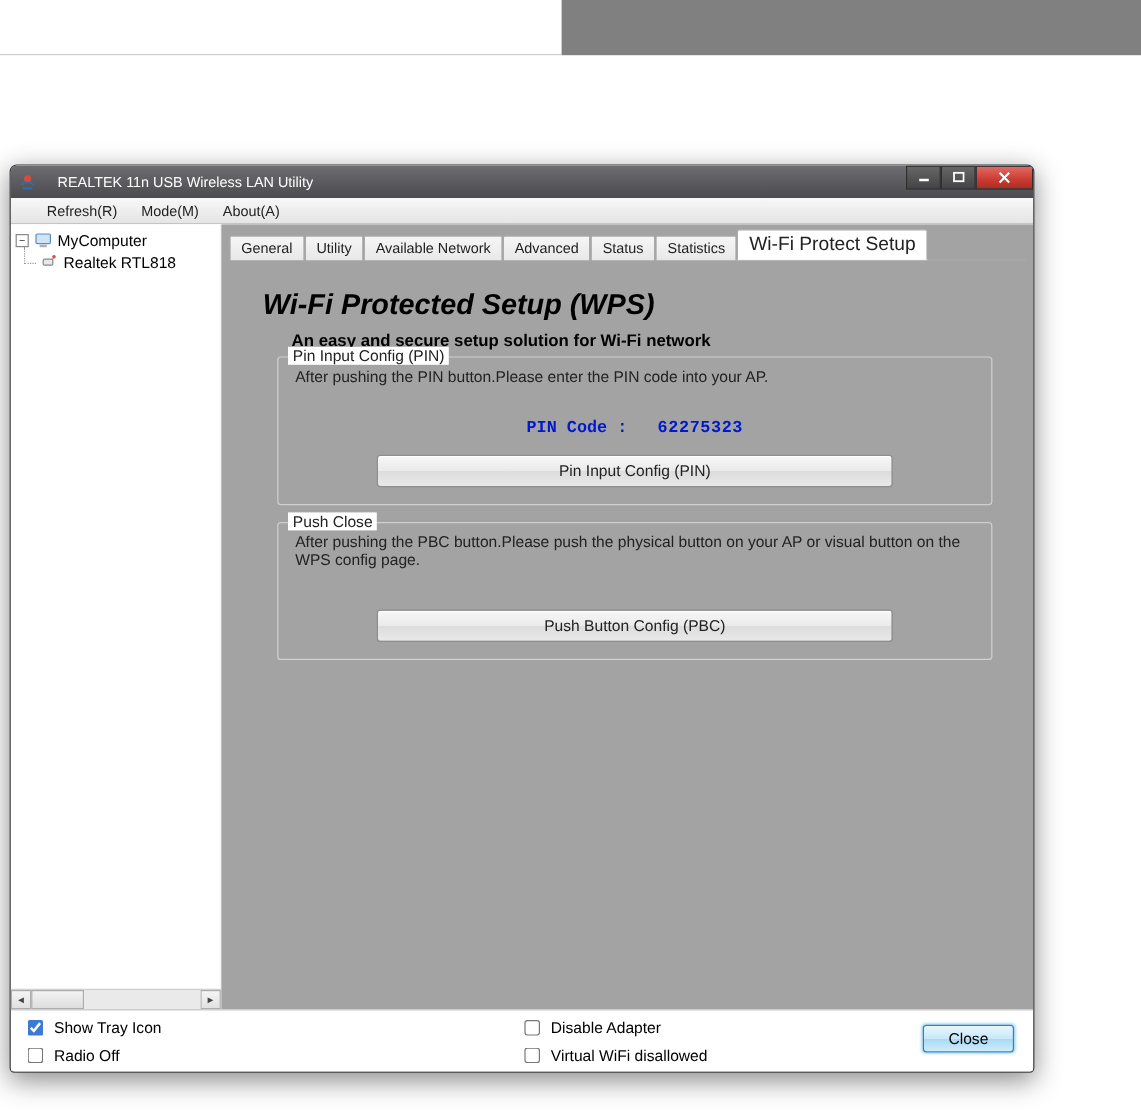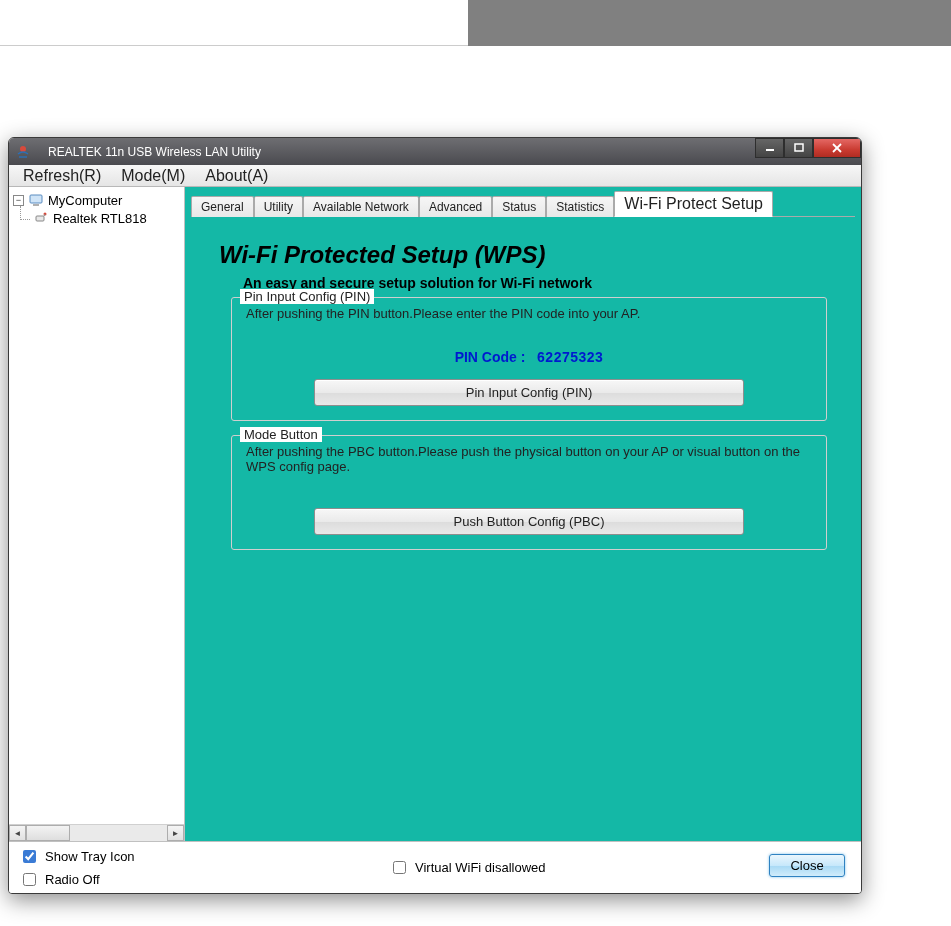--- a/index.html
+++ b/index.html
@@ -82,22 +82,22 @@
     background: linear-gradient(to bottom, #e46864 0%, #c93b31 60%, #b02c22 100%);
   }
   .win-btn svg { display: block; }
 
   .menubar {
     height: 22px;
     background: linear-gradient(to bottom, #f7f7f7 0%, #e5e5e5 100%);
     border-bottom: 1px solid #b8b8b8;
     display: flex;
     align-items: center;
-    padding-left: 4px;
-    font-size: 16px;
+    padding-left: 20px;
+    font-size: 12px;
     color: #222;
   }
   .menubar .menu-item {
     padding: 2px 10px;
     cursor: default;
   }
 
   .content-row {
     display: flex;
     height: 654px;
@@ -167,21 +167,21 @@
   .tree-hscroll .thumb {
     position: absolute; left: 0; top: 0;
     width: 44px; height: 16px;
     border: 1px solid #adadad;
     background: linear-gradient(to bottom,#f3f3f3,#dedede);
   }
 
   .main-panel {
     flex: 1;
     padding: 6px;
-    background: #14b8a6;
+    background: #a3a3a3;
     position: relative;
   }
   .tabstrip {
     display: flex;
     align-items: flex-end;
     border-bottom: 1px solid #aaa;
     height: 24px;
   }
   .tab {
     border: 1px solid #aaa;
@@ -233,20 +233,21 @@
   }
   .gb-text {
     font-size: 13px;
     color: #222;
     margin-bottom: 4px;
   }
   .pin-line {
     text-align: center;
     margin: 28px 0 14px 0;
     font-size: 14px;
+    font-family: Liberation Mono, monospace;
   }
   .pin-line .lbl { font-weight: bold; color: #0019cf; }
   .pin-line .val { font-weight: bold; color: #0019cf; letter-spacing: 0.5px;}
   .wide-btn {
     display: block;
     width: 430px;
     margin: 0 auto;
     padding: 5px 0;
     font-size: 13px;
     color: #222;
@@ -259,20 +260,21 @@
 
   .bottom-bar {
     height: 52px;
     border-top: 1px solid #c0c0c0;
     background: #ffffff;
     display: flex;
     align-items: center;
     position: relative;
     padding: 4px 10px;
     font-size: 13px;
+    gap: 44px;
   }
   .check-col { display: flex; flex-direction: column; gap: 4px; }
   .check-row { display: flex; align-items: center; gap: 6px; }
   .check-row input[type=checkbox] {
     width: 13px; height: 13px;
     accent-color: #3a7bd5;
   }
   .col1 { width: 370px; }
   .col2 { flex: 1; }
   .close-btn {
@@ -388,21 +390,21 @@
           <div class="gb-text">After pushing the PIN button.Please enter the PIN code into your AP.</div>
           <div class="pin-line">
             <span class="lbl">PIN Code :</span>
             &nbsp;
             <span class="val">62275323</span>
           </div>
           <div class="wide-btn">Pin Input Config (PIN)</div>
         </div>
 
         <div class="groupbox">
-          <div class="gb-title">Mode Button</div>
+          <div class="gb-title">Push Close</div>
           <div class="gb-text">After pushing the PBC button.Please push the physical button on your AP or visual button on the WPS config page.</div>
           <div style="height:30px"></div>
           <div class="wide-btn">Push Button Config (PBC)</div>
         </div>
       </div>
     </div>
   </div>
 
   <div class="bottom-bar">
     <div class="check-col col1">
@@ -411,18 +413,22 @@
         <span>Show Tray Icon</span>
       </label>
       <label class="check-row">
         <input type="checkbox" style="">
         <span>Radio Off</span>
       </label>
     </div>
     <div class="check-col col2">
       <label class="check-row">
         <input type="checkbox" style="">
+        <span>Disable Adapter</span>
+      </label>
+      <label class="check-row">
+        <input type="checkbox" style="">
         <span>Virtual WiFi disallowed</span>
       </label>
     </div>
     <div class="close-btn">Close</div>
   </div>
 </div>
 
 </body></html>

